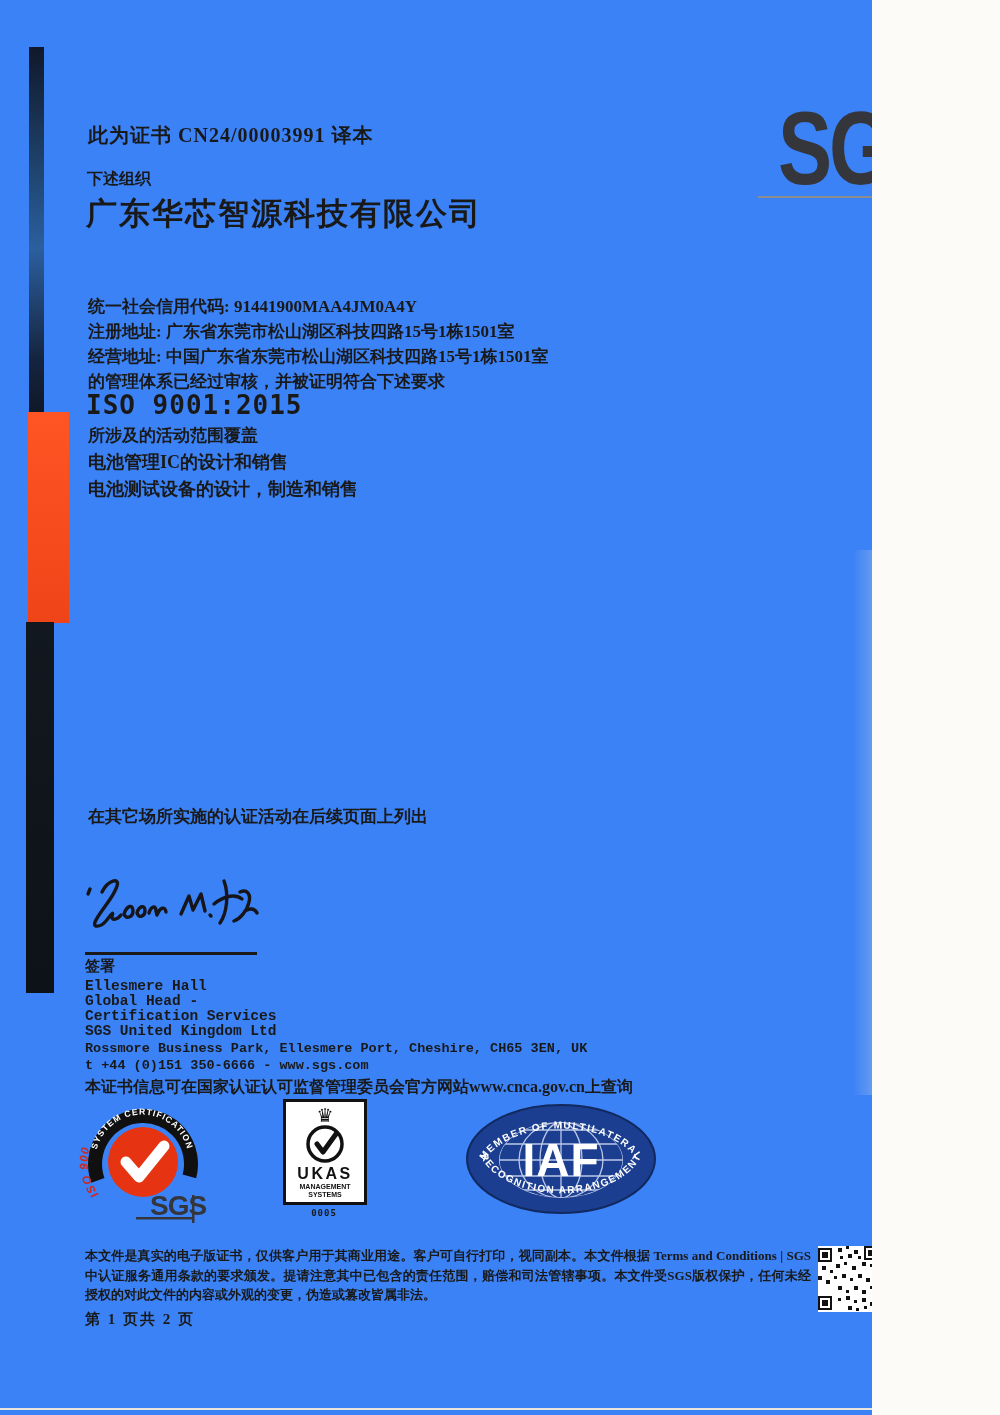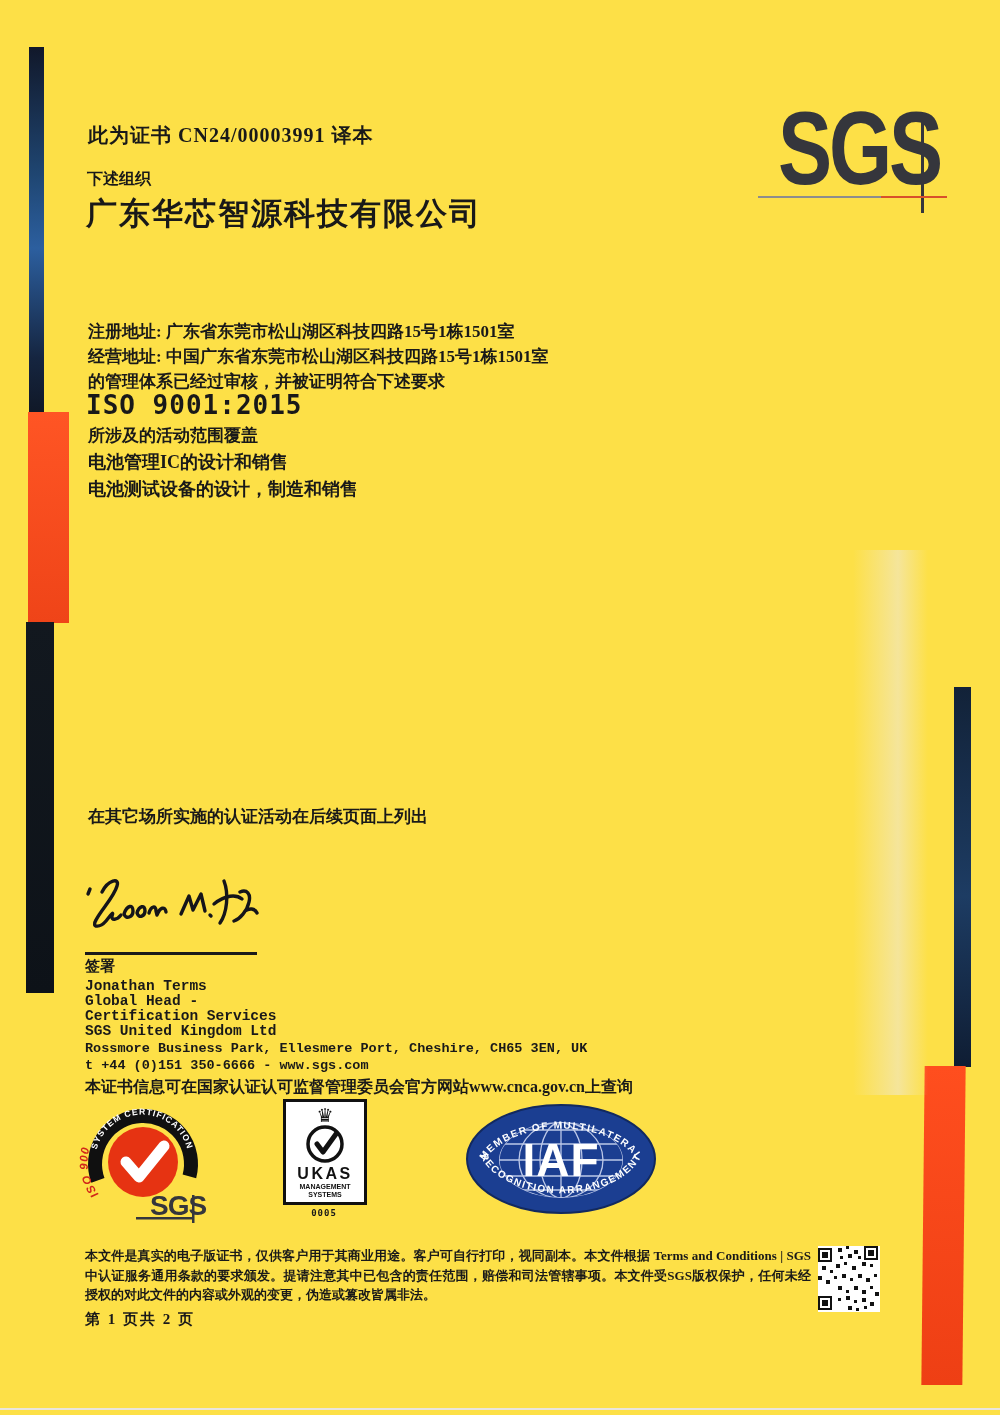--- a/index.html
+++ b/index.html
@@ -1,16 +1,16 @@
 <!DOCTYPE html>
 <html><head>
 <meta charset="utf-8">
 <style>
   html,body{margin:0;padding:0;background:#fcfbf8;}
-  #page{position:relative;width:1000px;height:1415px;background:#fde047;overflow:hidden;
+  #page{position:relative;width:872px;height:1415px;background:#3b82f6;overflow:hidden;
         font-family:"Liberation Serif","DejaVu Serif",serif;color:#191919;}
   .abs{position:absolute;}
   
   .bar{position:absolute;}
   #bar-left-navy{left:29px;top:47px;width:15px;height:366px;
     background:linear-gradient(180deg,#11182a 0%,#1f4672 35%,#2c5f9f 55%,#1b3указ456 70%,#152540 85%,#101827 100%);}
   #bar-left-orange{left:28px;top:412px;width:41px;height:211px;background:linear-gradient(180deg,#ff5524,#ef4418);}
   #bar-left-black{left:26px;top:622px;width:28px;height:371px;background:linear-gradient(180deg,#12181f,#0d1218);}
   #bar-right-navy{left:954px;top:687px;width:17px;height:380px;background:linear-gradient(180deg,#122238,#1d3c63 55%,#0f1d33);}
   #bar-right-orange{left:923px;top:1066px;width:41px;height:319px;background:linear-gradient(180deg,#ff4e1e,#ee3f14);transform:skewX(-0.6deg);}
@@ -75,20 +75,21 @@
   <div class="abs" id="org-label">下述组织</div>
   <div class="abs" id="org-name">广东华芯智源科技有限公司</div>
 
   <div class="abs" id="sgs-logo">
     <div class="word">SGS</div>
     <div id="sgs-vline"></div>
     <div id="sgs-hline-gray"></div>
     <div id="sgs-hline-orange"></div>
   </div>
 
+  <div class="abs infoline" style="top:295px">统一社会信用代码: 91441900MAA4JM0A4Y</div>
   <div class="abs infoline" style="top:320px">注册地址: 广东省东莞市松山湖区科技四路15号1栋1501室</div>
   <div class="abs infoline" style="top:345px">经营地址: 中国广东省东莞市松山湖区科技四路15号1栋1501室</div>
   <div class="abs infoline" style="top:370px">的管理体系已经过审核，并被证明符合下述要求</div>
   <div class="abs" id="standard">ISO 9001:2015</div>
 
   <div class="abs" id="scope-intro">所涉及的活动范围覆盖</div>
   <div class="abs scopeline" style="top:450px">电池管理IC的设计和销售</div>
   <div class="abs scopeline" style="top:477px">电池测试设备的设计，制造和销售</div>
 
   <div class="abs validline" style="top:805px">在其它场所实施的认证活动在后续页面上列出</div>
@@ -102,21 +103,21 @@
         <path d="M97 42 l8 -18 l4 14 l8 -16 l4 17"></path>
         <path d="M126 43 l1 1"></path>
         <path d="M140 9 c5 13 3 32 -4 42"></path>
         <path d="M130 32 c11 -9 22 -10 28 -5"></path>
         <path d="M156 20 c7 -3 11 2 9 10 c-2 9 -9 17 -15 19 m11 -10 c4 -3 10 -3 12 2"></path>
       </g>
     </svg>
   </div>
   <div class="abs" id="sig-rule"></div>
   <div class="abs" id="sig-label">签署</div>
-  <div class="abs sigline" style="top:978px">Jonathan Terms</div>
+  <div class="abs sigline" style="top:978px">Ellesmere Hall</div>
   <div class="abs sigline" style="top:993px">Global Head -</div>
   <div class="abs sigline" style="top:1008px">Certification Services</div>
   <div class="abs sigline" style="top:1023px">SGS United Kingdom Ltd</div>
   <div class="abs sigaddr" style="top:1041px">Rossmore Business Park, Ellesmere Port, Cheshire, CH65 3EN, UK</div>
   <div class="abs sigaddr" style="top:1058px">t +44 (0)151 350-6666 - www.sgs.com</div>
 
   <div class="abs" id="cnca-line">本证书信息可在国家认证认可监督管理委员会官方网站www.cnca.gov.cn上查询</div>
 
   <div class="abs" id="badge-sgs">
     <svg width="140" height="125" viewBox="0 0 140 125">

